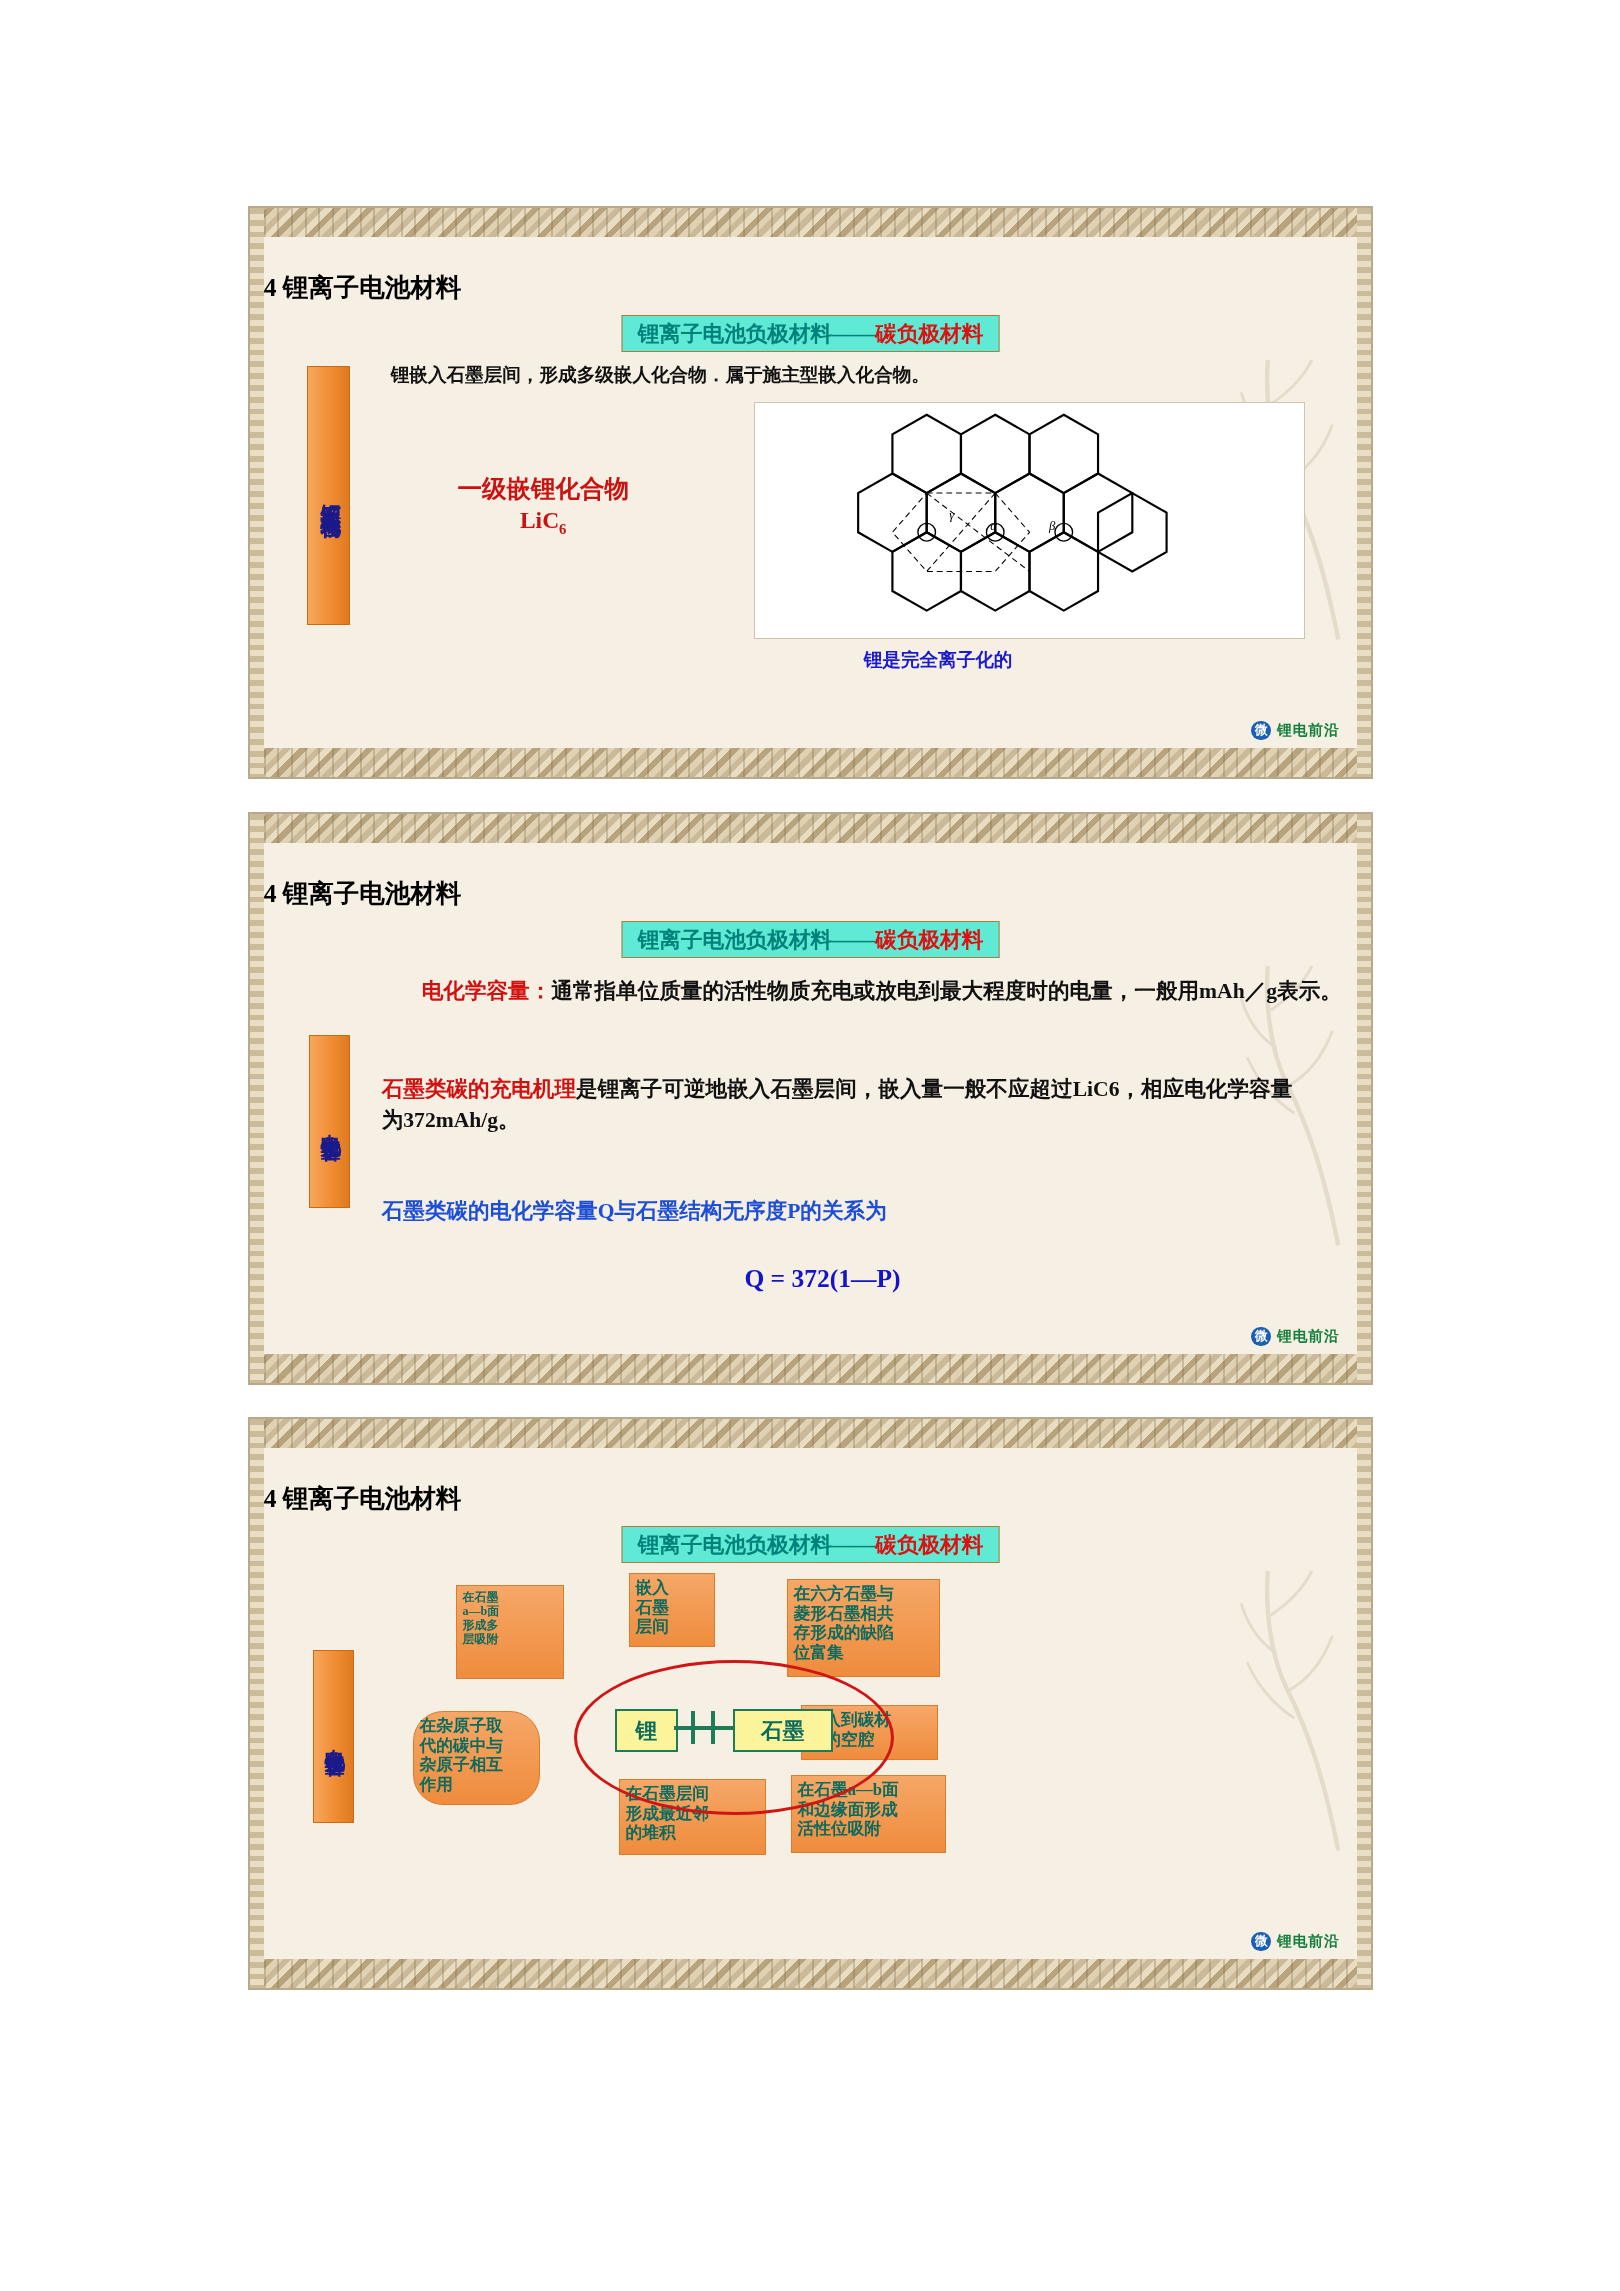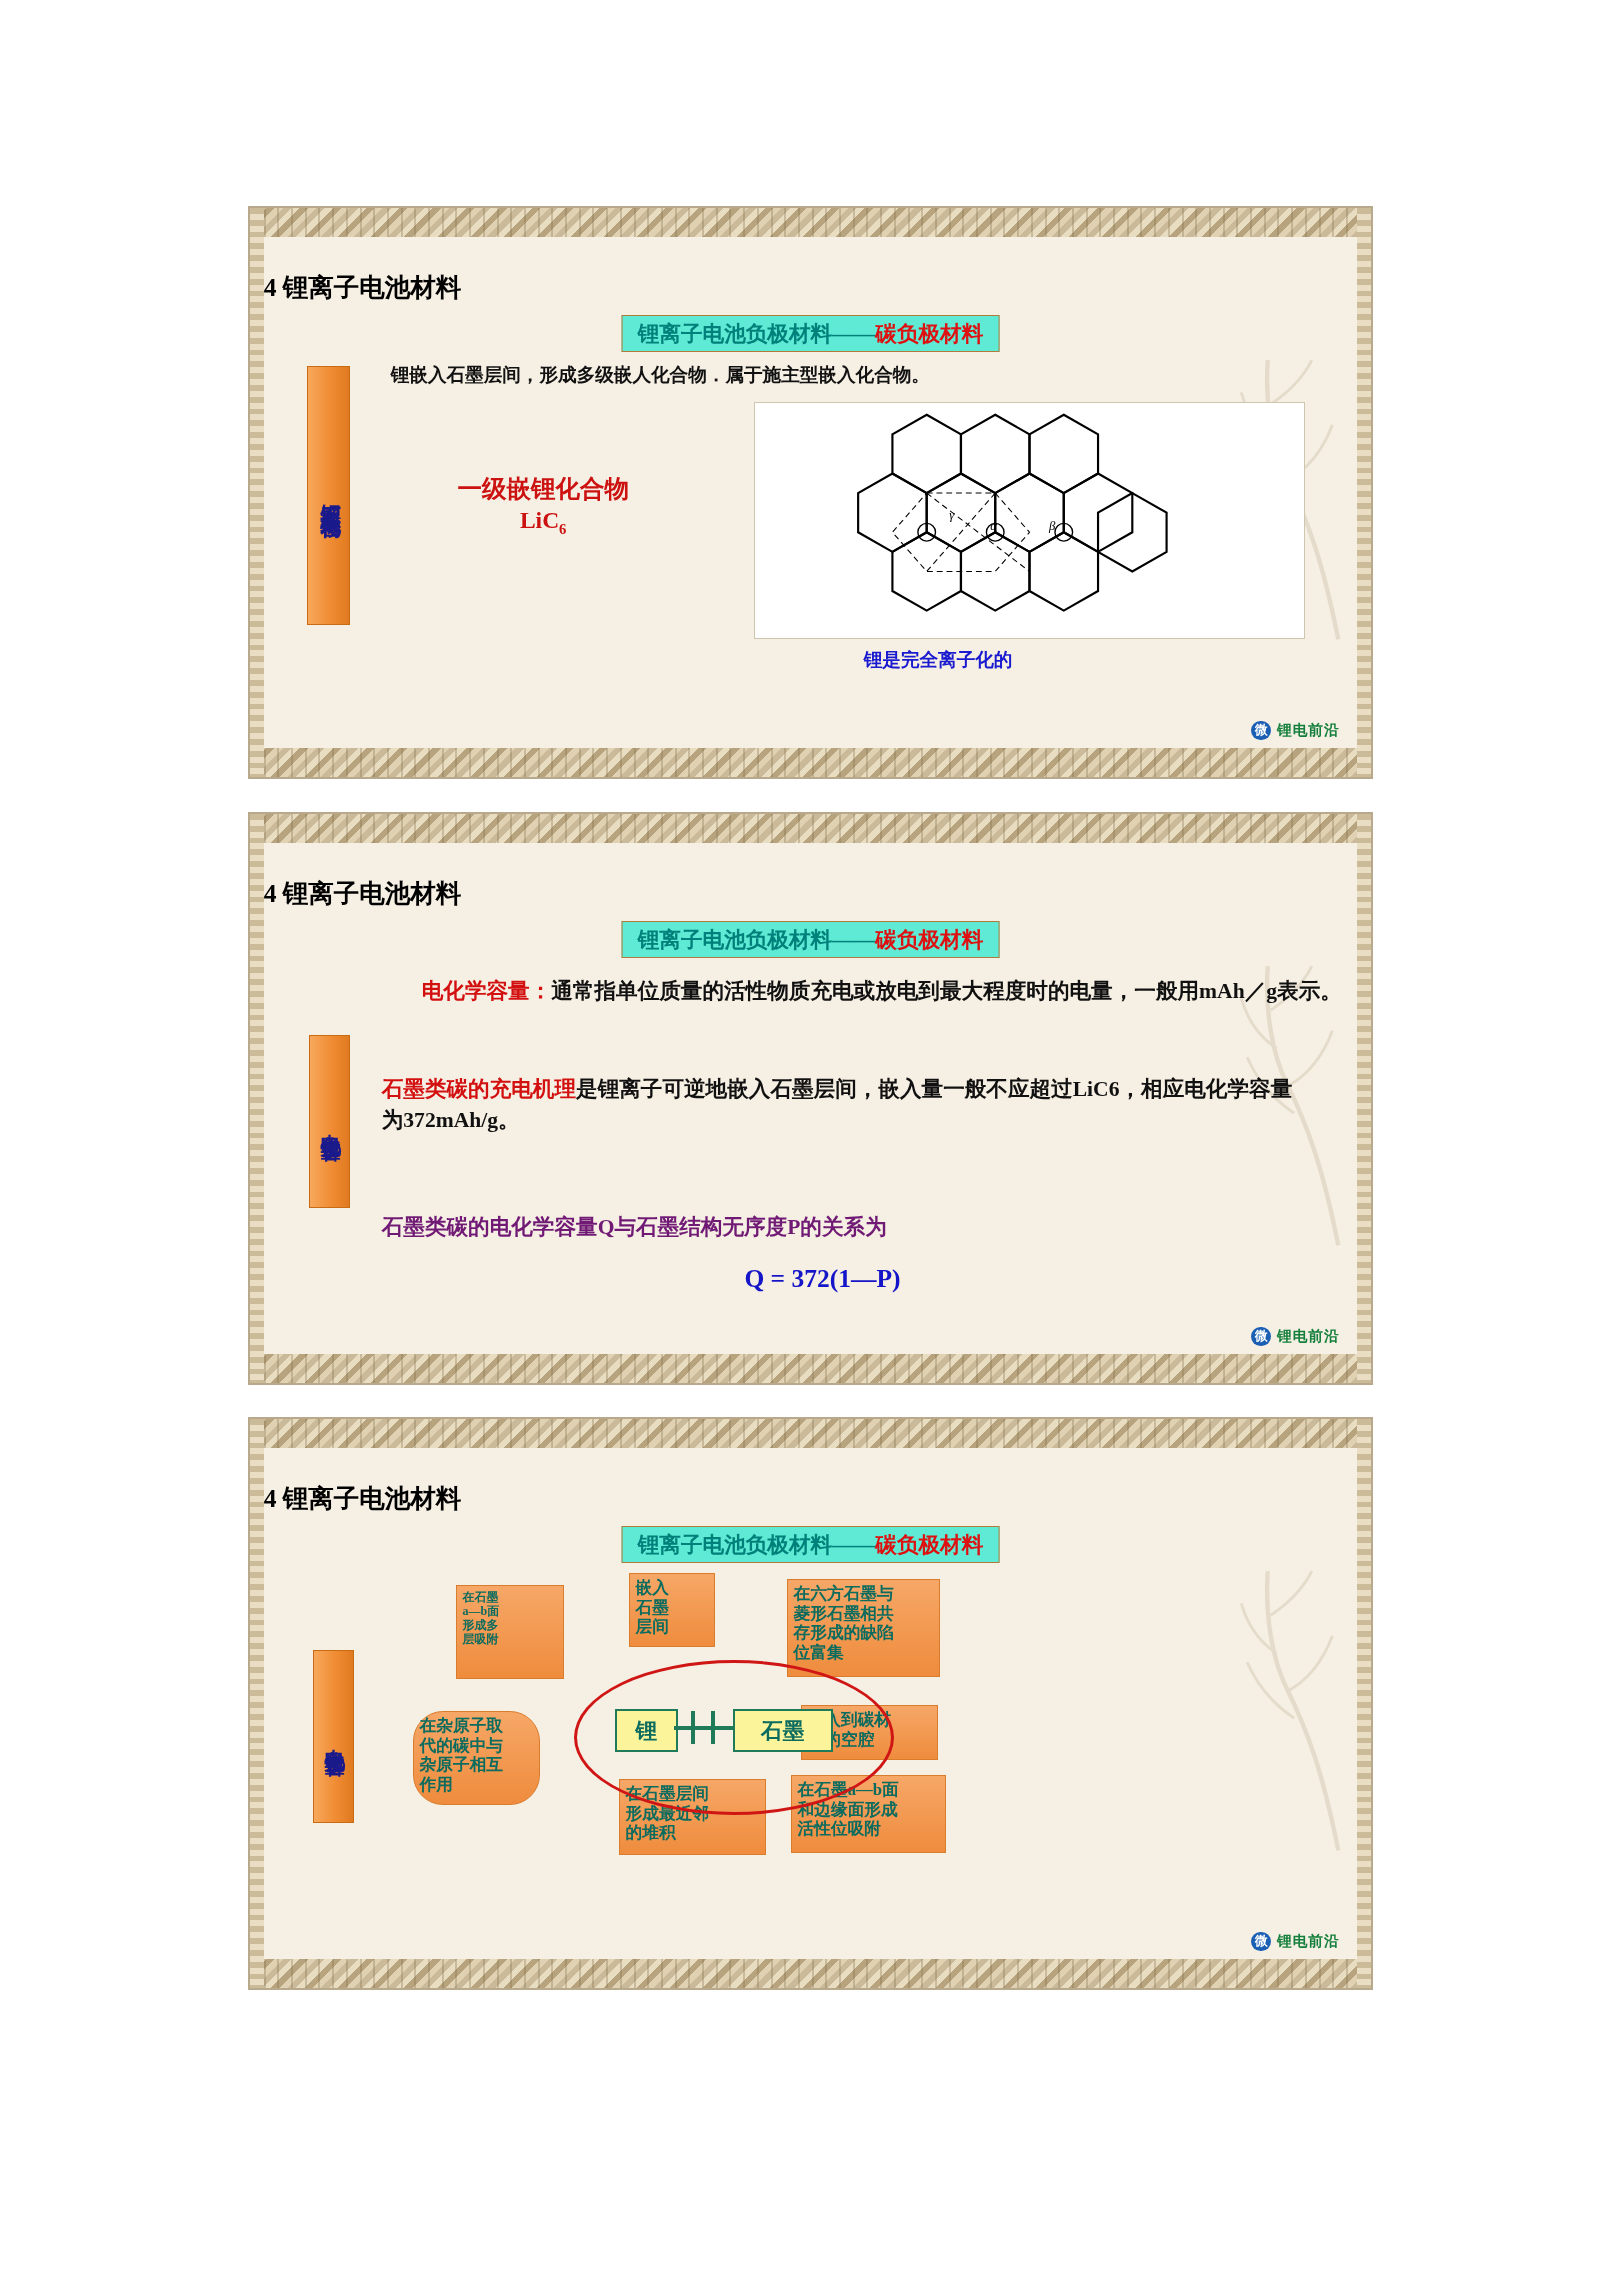--- a/index.html
+++ b/index.html
@@ -235,23 +235,23 @@
       <div class="vlabel" style="left:45px;top:192px;width:41px;height:173px;font-size:20.6px;">电化学容量</div>
 
       <div class="para" style="left:118px;top:133px;width:921px;font-size:21.6px;line-height:1.45;color:#111;margin-left:40px;">
         <span style="color:#d31010;">电化学容量：</span><span>通常指单位质量的活性物质充电或放电到最大程度时的电量，一般用mAh／g表示。</span>
       </div>
 
       <div class="para" style="left:118px;top:231px;width:921px;font-size:21.6px;line-height:1.45;color:#111;">
         <span style="color:#d31010;">石墨类碳的充电机理</span><span>是锂离子可逆地嵌入石墨层间，嵌入量一般不应超过LiC6，相应电化学容量为372mAh/g。</span>
       </div>
 
-      <div class="para" style="left:118px;top:353px;width:921px;font-size:21.6px;line-height:1.45;color:#701a75;margin-top:16px;">石墨类碳的电化学容量Q与石墨结构无序度P的关系为</div>
-
-      <div class="para" style="left:12px;top:421px;width:100%;text-align:center;font-size:25.5px;color:#1414c8;">Q = 372(1—P)</div>
+      <div class="para" style="left:118px;top:353px;width:921px;font-size:21.6px;line-height:1.45;color:#1d4ed8;">石墨类碳的电化学容量Q与石墨结构无序度P的关系为</div>
+
+      <div class="para" style="left:0;top:421px;width:100%;text-align:center;font-size:25.5px;color:#1414c8;padding-left:12px;">Q = 372(1—P)</div>
 
       <div class="logo" style="right:17.6px;bottom:7.8px;">
         <div class="circle">微</div>
         <div class="txt">锂电前沿</div>
       </div>
     </div>
   </div>
 
   <div class="slide" style="left:248px;top:1417px;width:1125px;height:573px;">
     <div class="band top"></div>

